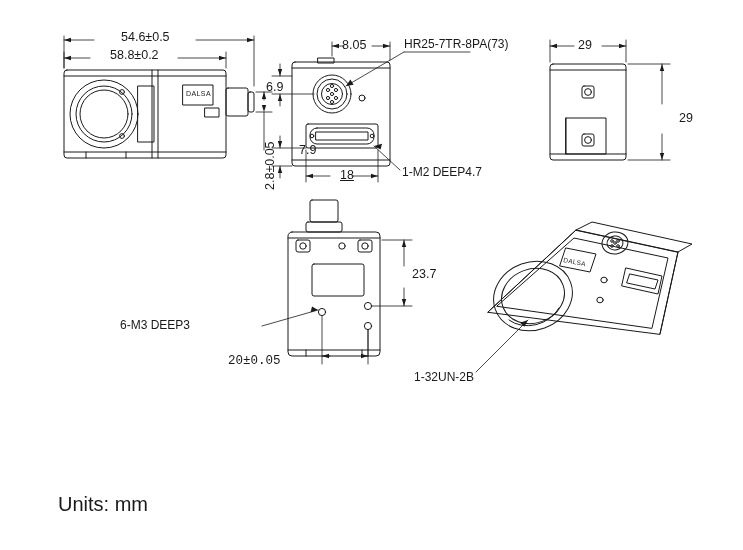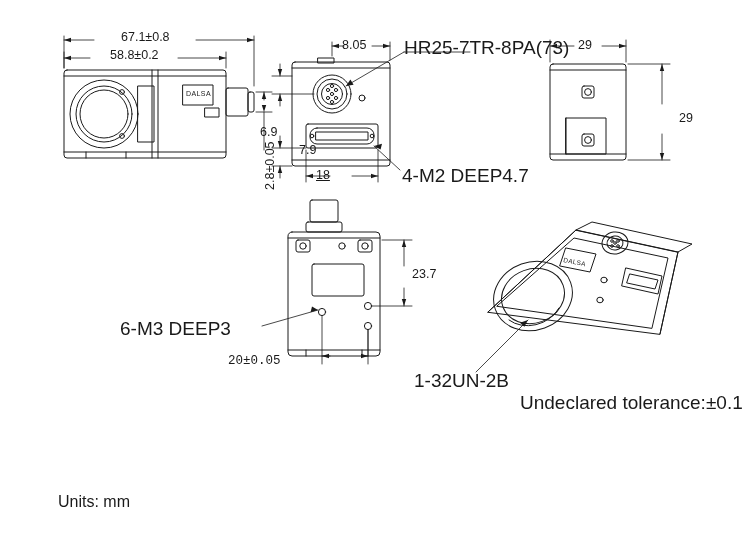--- a/index.html
+++ b/index.html
@@ -26,24 +26,24 @@
     position: absolute;
     font-family: "Liberation Sans", sans-serif;
     color: #1a1a1a;
     white-space: nowrap;
     line-height: 1;
   }
   .dim {
     font-size: 12.5px;
   }
   .note {
-    font-size: 19px;
+    font-size: 12px;
   }
   .units {
-    font-size: 16px;
+    font-size: 20px;
   }
   .vert {
     transform: rotate(-90deg);
     transform-origin: left top;
   }
 </style>
 </head>
 <body>
 
 <div id="sheet">
@@ -285,37 +285,36 @@
       </g>
 
     </g>
 
     <g fill="#1a1a1a">
       <text x="186" y="96" font-family="Liberation Sans, sans-serif" font-size="7" letter-spacing="0.4">DALSA</text>
       <text x="563" y="262" font-family="Liberation Sans, sans-serif" font-size="6.5" letter-spacing="0.3" transform="rotate(11 563 262)">DALSA</text>
     </g>
   </svg>
 
-  <div class="lbl dim" style="left:121px; top:31px;">67.1±0.8</div>
+  <div class="lbl dim" style="left:121px; top:31px;">54.6±0.5</div>
   <div class="lbl dim" style="left:110px; top:49px;">58.8±0.2</div>
 
   <div class="lbl dim vert" style="left:264px; top:190px;">2.8±0.05</div>
 
   <div class="lbl dim" style="left:342px; top:39px;">8.05</div>
-  <div class="lbl dim" style="left:260px; top:81px;margin-top:45px;">6.9</div>
+  <div class="lbl dim" style="left:266px; top:81px;">6.9</div>
   <div class="lbl dim" style="left:267px; top:144px;margin-left:32px;">7.9</div>
-  <div class="lbl dim" style="left:316px; top:169px;text-decoration:underline;">18</div>
+  <div class="lbl dim" style="left:340px; top:169px;text-decoration:underline;">18</div>
 
   <div class="lbl dim" style="left:578px; top:39px;">29</div>
   <div class="lbl dim" style="left:679px; top:112px;">29</div>
 
   <div class="lbl dim" style="left:412px; top:268px;text-align:right;">23.7</div>
   <div class="lbl dim" style="left:228px; top:355px;font-family:Liberation Mono, monospace;">20±0.05</div>
 
   <div class="lbl note" style="left:404px; top:38px;">HR25-7TR-8PA(73)</div>
-  <div class="lbl note" style="left:402px; top:166px;">4-M2 DEEP4.7</div>
+  <div class="lbl note" style="left:402px; top:166px;">1-M2 DEEP4.7</div>
   <div class="lbl note" style="left:120px; top:319px;">6-M3 DEEP3</div>
   <div class="lbl note" style="left:414px; top:371px;">1-32UN-2B</div>
 
-  <div class="lbl note" style="left:520px; top:393px;">Undeclared tolerance:±0.1</div>
   <div class="lbl units" style="left:58px; top:494px;">Units: mm</div>
 
 </div>
 
 </body></html>

